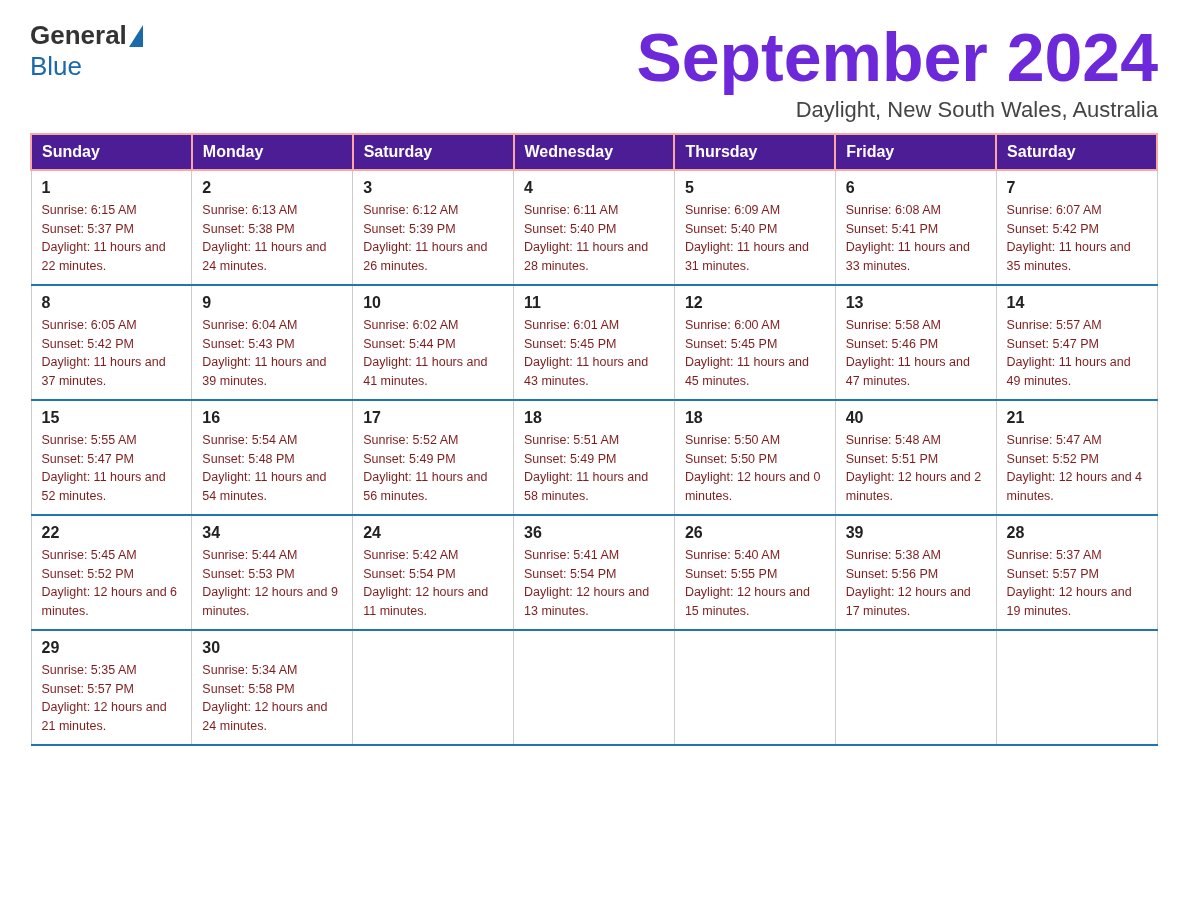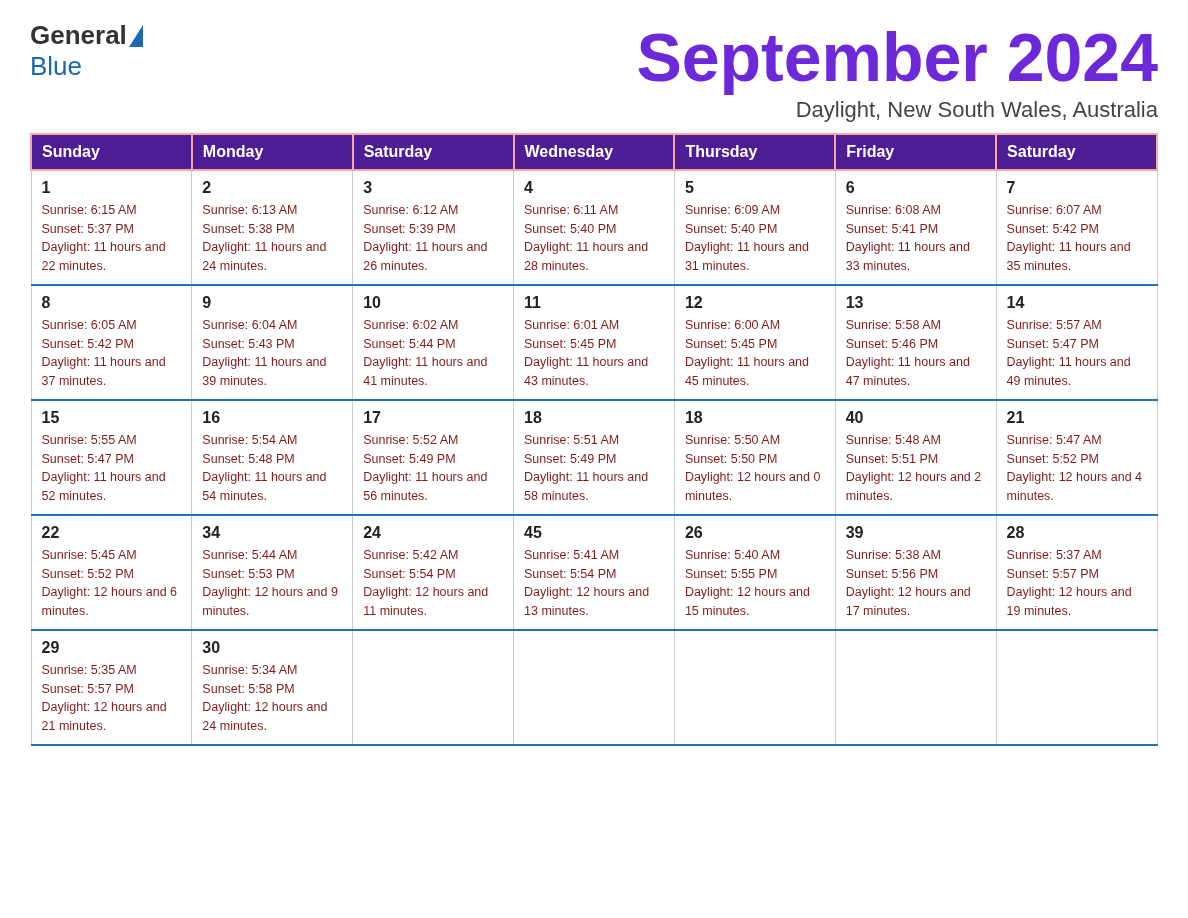--- a/index.html
+++ b/index.html
@@ -174,21 +174,21 @@
         <td><span class="day-num">21</span>
           <span class="day-info">Sunrise: 5:47 AM<br>Sunset: 5:52 PM<br>Daylight: 12 hours and 4 minutes.</span></td>
       </tr>
       <tr>
         <td><span class="day-num">22</span>
           <span class="day-info">Sunrise: 5:45 AM<br>Sunset: 5:52 PM<br>Daylight: 12 hours and 6 minutes.</span></td>
         <td><span class="day-num">34</span>
           <span class="day-info">Sunrise: 5:44 AM<br>Sunset: 5:53 PM<br>Daylight: 12 hours and 9 minutes.</span></td>
         <td><span class="day-num">24</span>
           <span class="day-info">Sunrise: 5:42 AM<br>Sunset: 5:54 PM<br>Daylight: 12 hours and 11 minutes.</span></td>
-        <td><span class="day-num">45</span>
+        <td><span class="day-num">36</span>
           <span class="day-info">Sunrise: 5:41 AM<br>Sunset: 5:54 PM<br>Daylight: 12 hours and 13 minutes.</span></td>
         <td><span class="day-num">26</span>
           <span class="day-info">Sunrise: 5:40 AM<br>Sunset: 5:55 PM<br>Daylight: 12 hours and 15 minutes.</span></td>
         <td><span class="day-num">39</span>
           <span class="day-info">Sunrise: 5:38 AM<br>Sunset: 5:56 PM<br>Daylight: 12 hours and 17 minutes.</span></td>
         <td><span class="day-num">28</span>
           <span class="day-info">Sunrise: 5:37 AM<br>Sunset: 5:57 PM<br>Daylight: 12 hours and 19 minutes.</span></td>
       </tr>
       <tr>
         <td><span class="day-num">29</span>

